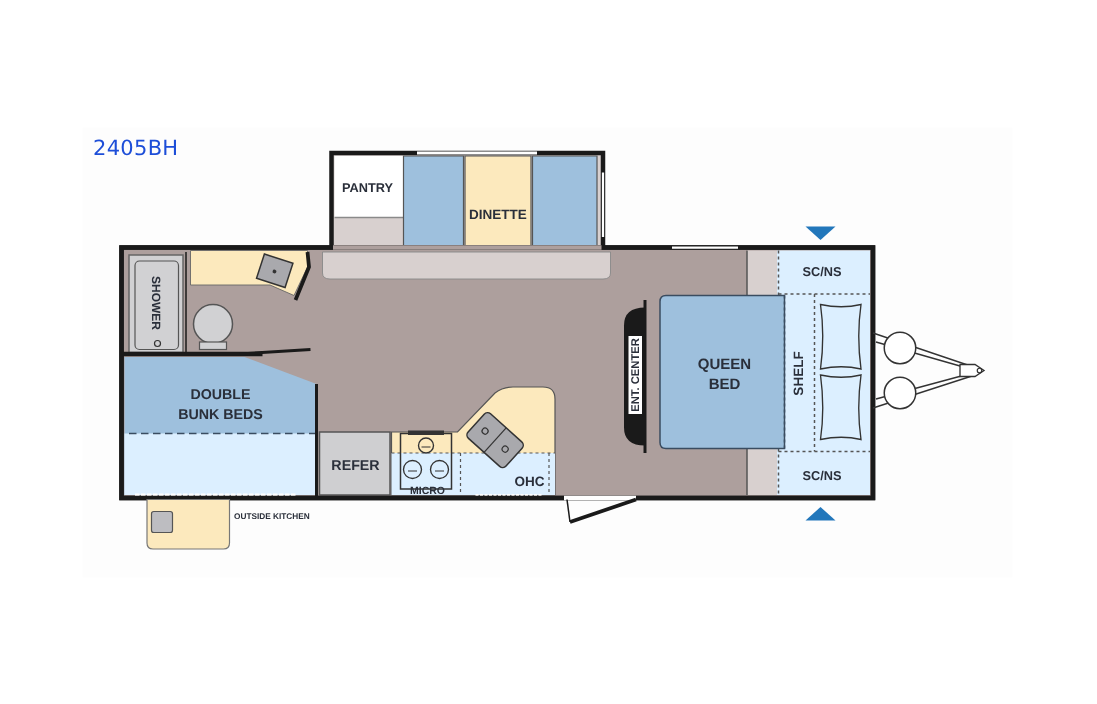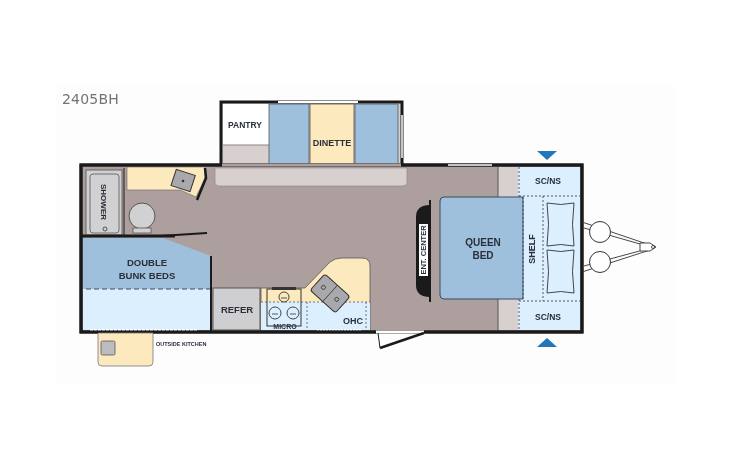--- a/index.html
+++ b/index.html
@@ -1,18 +1,18 @@
 <!DOCTYPE html>
 <html><head>
 <meta charset="utf-8">
 <style>
   html, body { margin: 0; padding: 0; background: #ffffff; }
   body { width: 731px; height: 469px; position: relative; overflow: hidden; font-family: "Liberation Sans", sans-serif; }
   .panel { position: absolute; left: 55px; top: 85px; width: 620px; height: 300px; background: #fdfdfd; }
-  .model { position: absolute; left: 62px; top: 91px; font-family: "DejaVu Sans", sans-serif; font-size: 14px; color: #737373; letter-spacing: 0.2px; }
+  .model { position: absolute; left: 62px; top: 91px; font-family: "DejaVu Sans", sans-serif; font-size: 14px; color: #1d4ed8; letter-spacing: 0.2px; }
   svg { position: absolute; left: 0; top: 0; }
   .lbl { font-family: "Liberation Sans", sans-serif; font-weight: bold; fill: #2a2f3a; }
 </style>
 </head>
 <body>
 
 <div class="panel"></div>
 <div class="model">2405BH</div>
 
 <svg width="731" height="469" viewBox="0 0 731 469">

